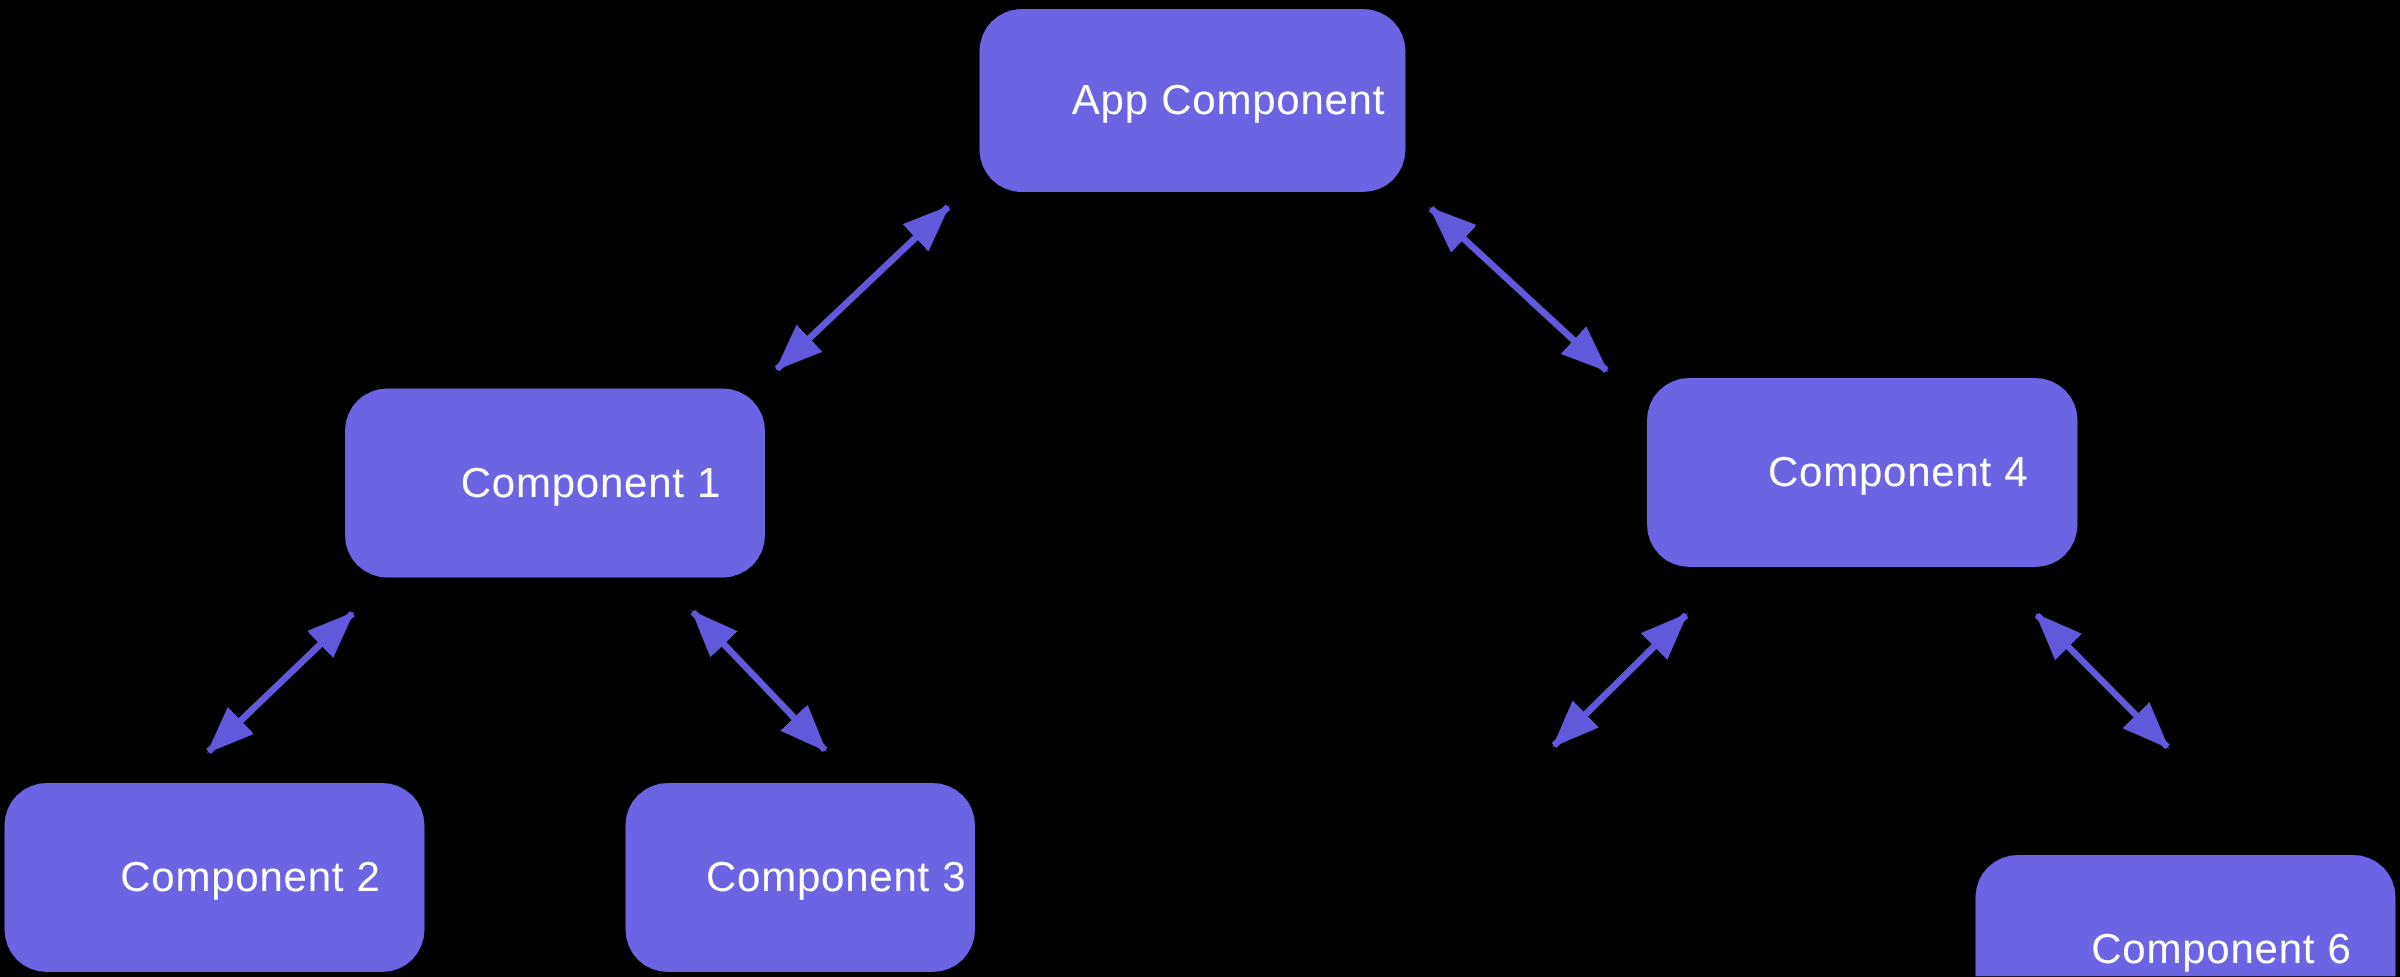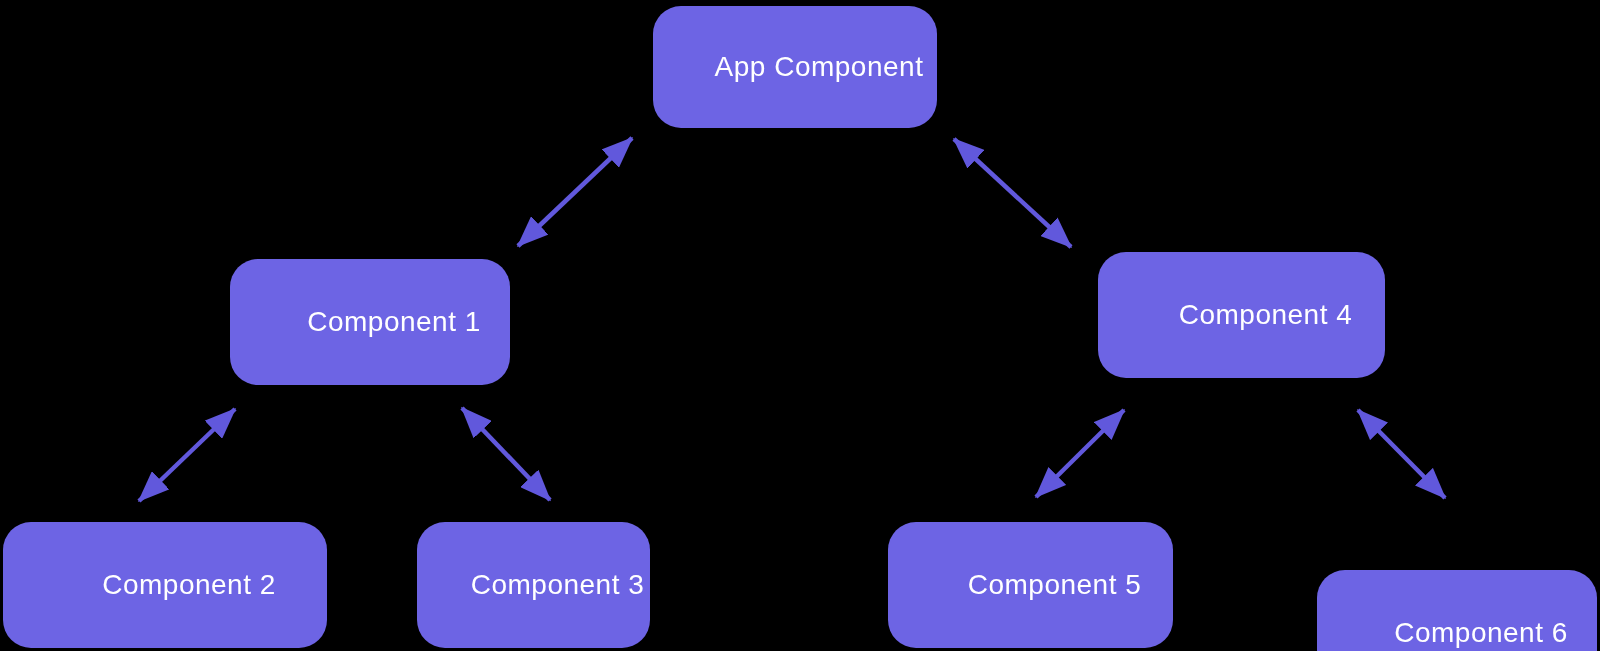--- a/index.html
+++ b/index.html
@@ -69,29 +69,26 @@
   </div>
 
   <div class="node" style="left:210px; top:259px; width:280px; height:126px;margin-left:20px;">
     <span>Component 1</span>
   </div>
 
   <div class="node" style="left:1098px; top:252px; width:287px; height:126px;">
     <span>Component 4</span>
   </div>
 
-  <div class="node" style="left:3px; top:522px; width:324px; height:126px;">
+  <div class="node" style="left:3px; top:522px; width:280px; height:126px;">
     <span>Component 2</span>
   </div>
 
   <div class="node" style="left:417px; top:522px; width:233px; height:126px;">
     <span>Component 3</span>
   </div>
 
-  <div class="node" style="left:888px; top:522px; width:285px; height:126px;">
-    <span>Component 5</span>
-  </div>
 
   <div class="node" style="left:1317px; top:522px; width:280px; height:126px;margin-top:48px;">
     <span>Component 6</span>
   </div>
 
 </div>
 
 </body></html>

